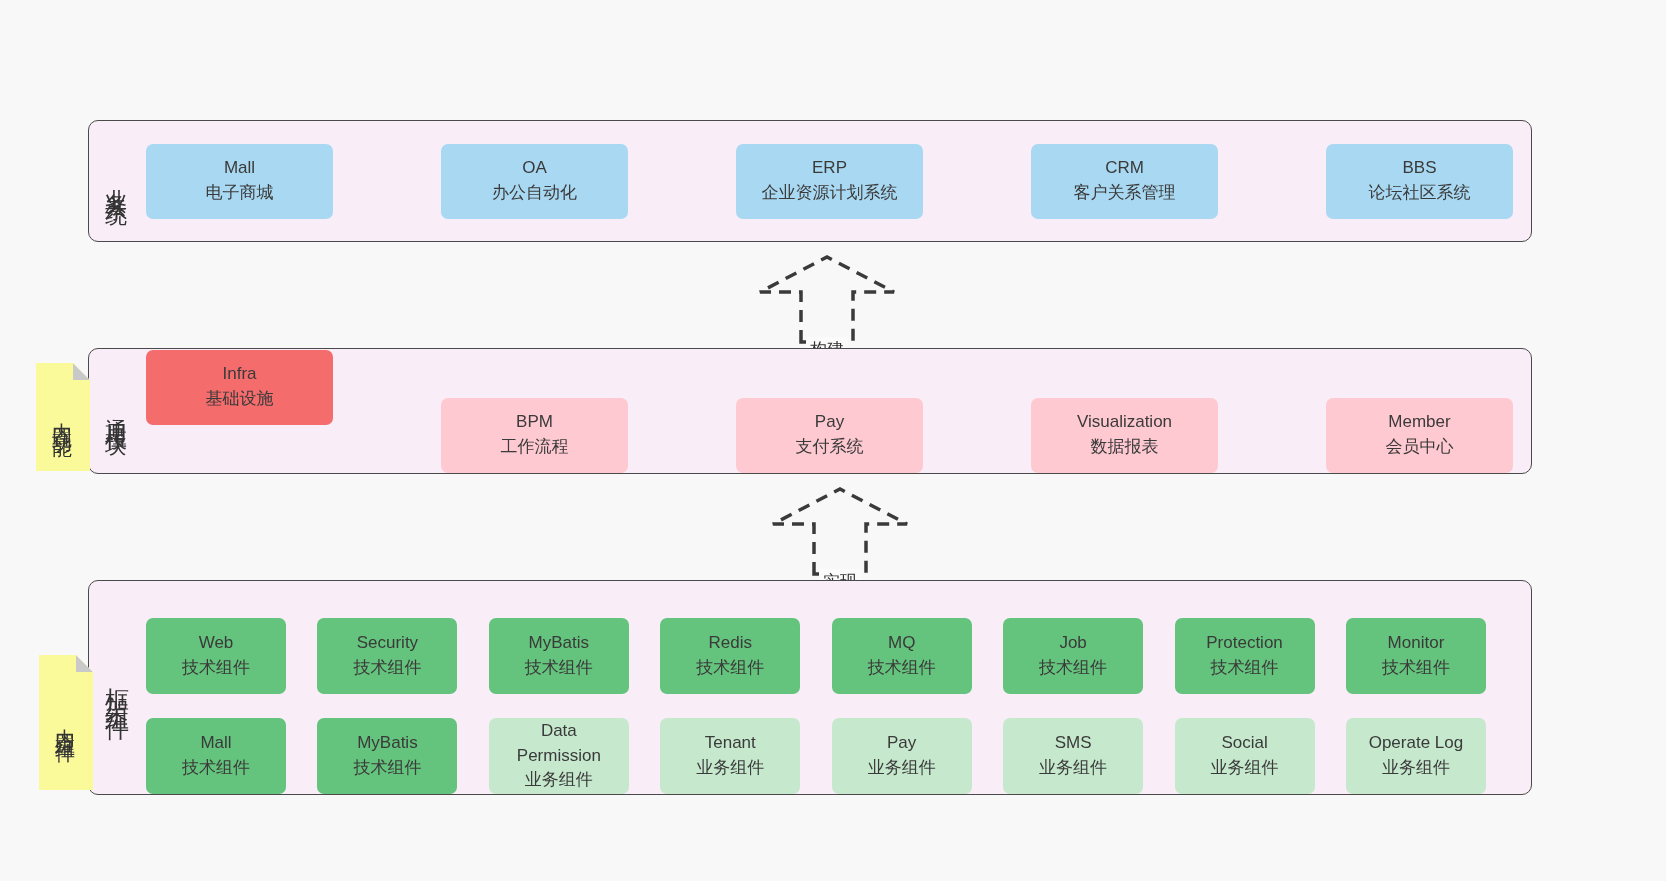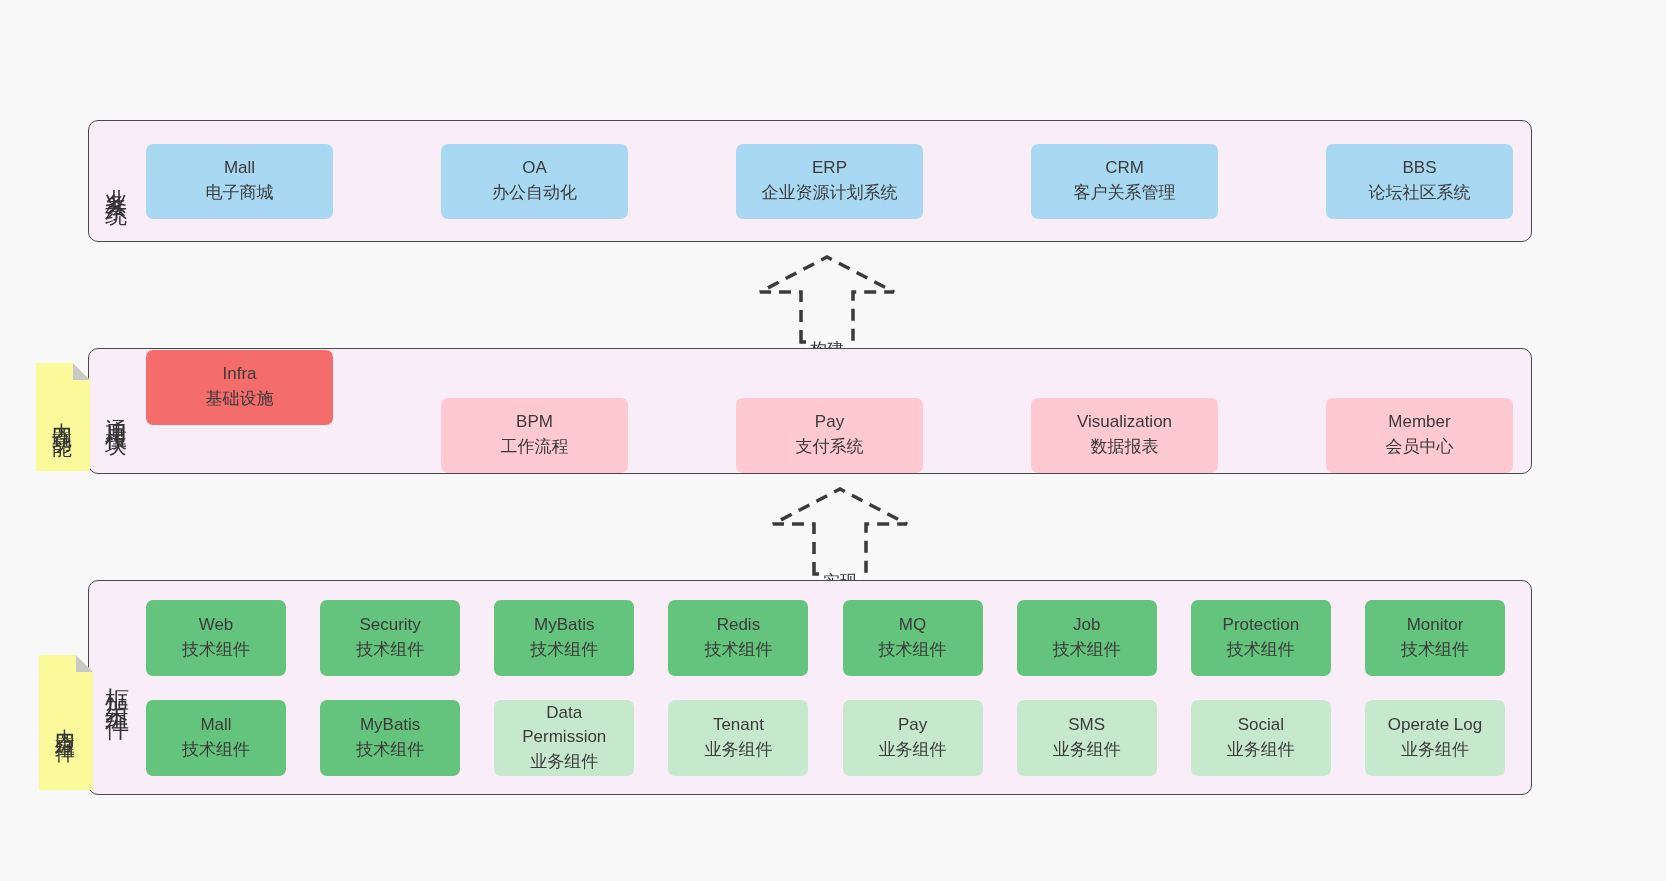--- a/index.html
+++ b/index.html
@@ -27,21 +27,21 @@
     position:absolute; left:12px; top:50%; transform:translateY(-50%);
     writing-mode:vertical-rl; text-orientation:upright;
     font-size:22px; letter-spacing:5px; color:#333; white-space:nowrap;
   }
   .panel.l2 .panel-label { font-size:24px; letter-spacing:10px; }
 
   .boxes-area {
     position:absolute; top:0; bottom:0; left:57px; right:18px;
     display:flex; flex-direction:column; justify-content:center; gap:24px;
   }
-  .panel.l2 .boxes-area { right:26px; }
+  .panel.l2 .boxes-area { right:45px;justify-content:flex-end; }
   .row { display:flex; justify-content:space-between; }
 
   .box {
     border-radius:7px;
     display:flex; flex-direction:column; align-items:center; justify-content:center;
     text-align:center; font-size:17px; line-height:1.45;
     padding:0 12px; box-sizing:border-box;
   }
   .box.w187 { width:187px; height:75px; }
   .box.w140 { width:140px; height:76px; }

